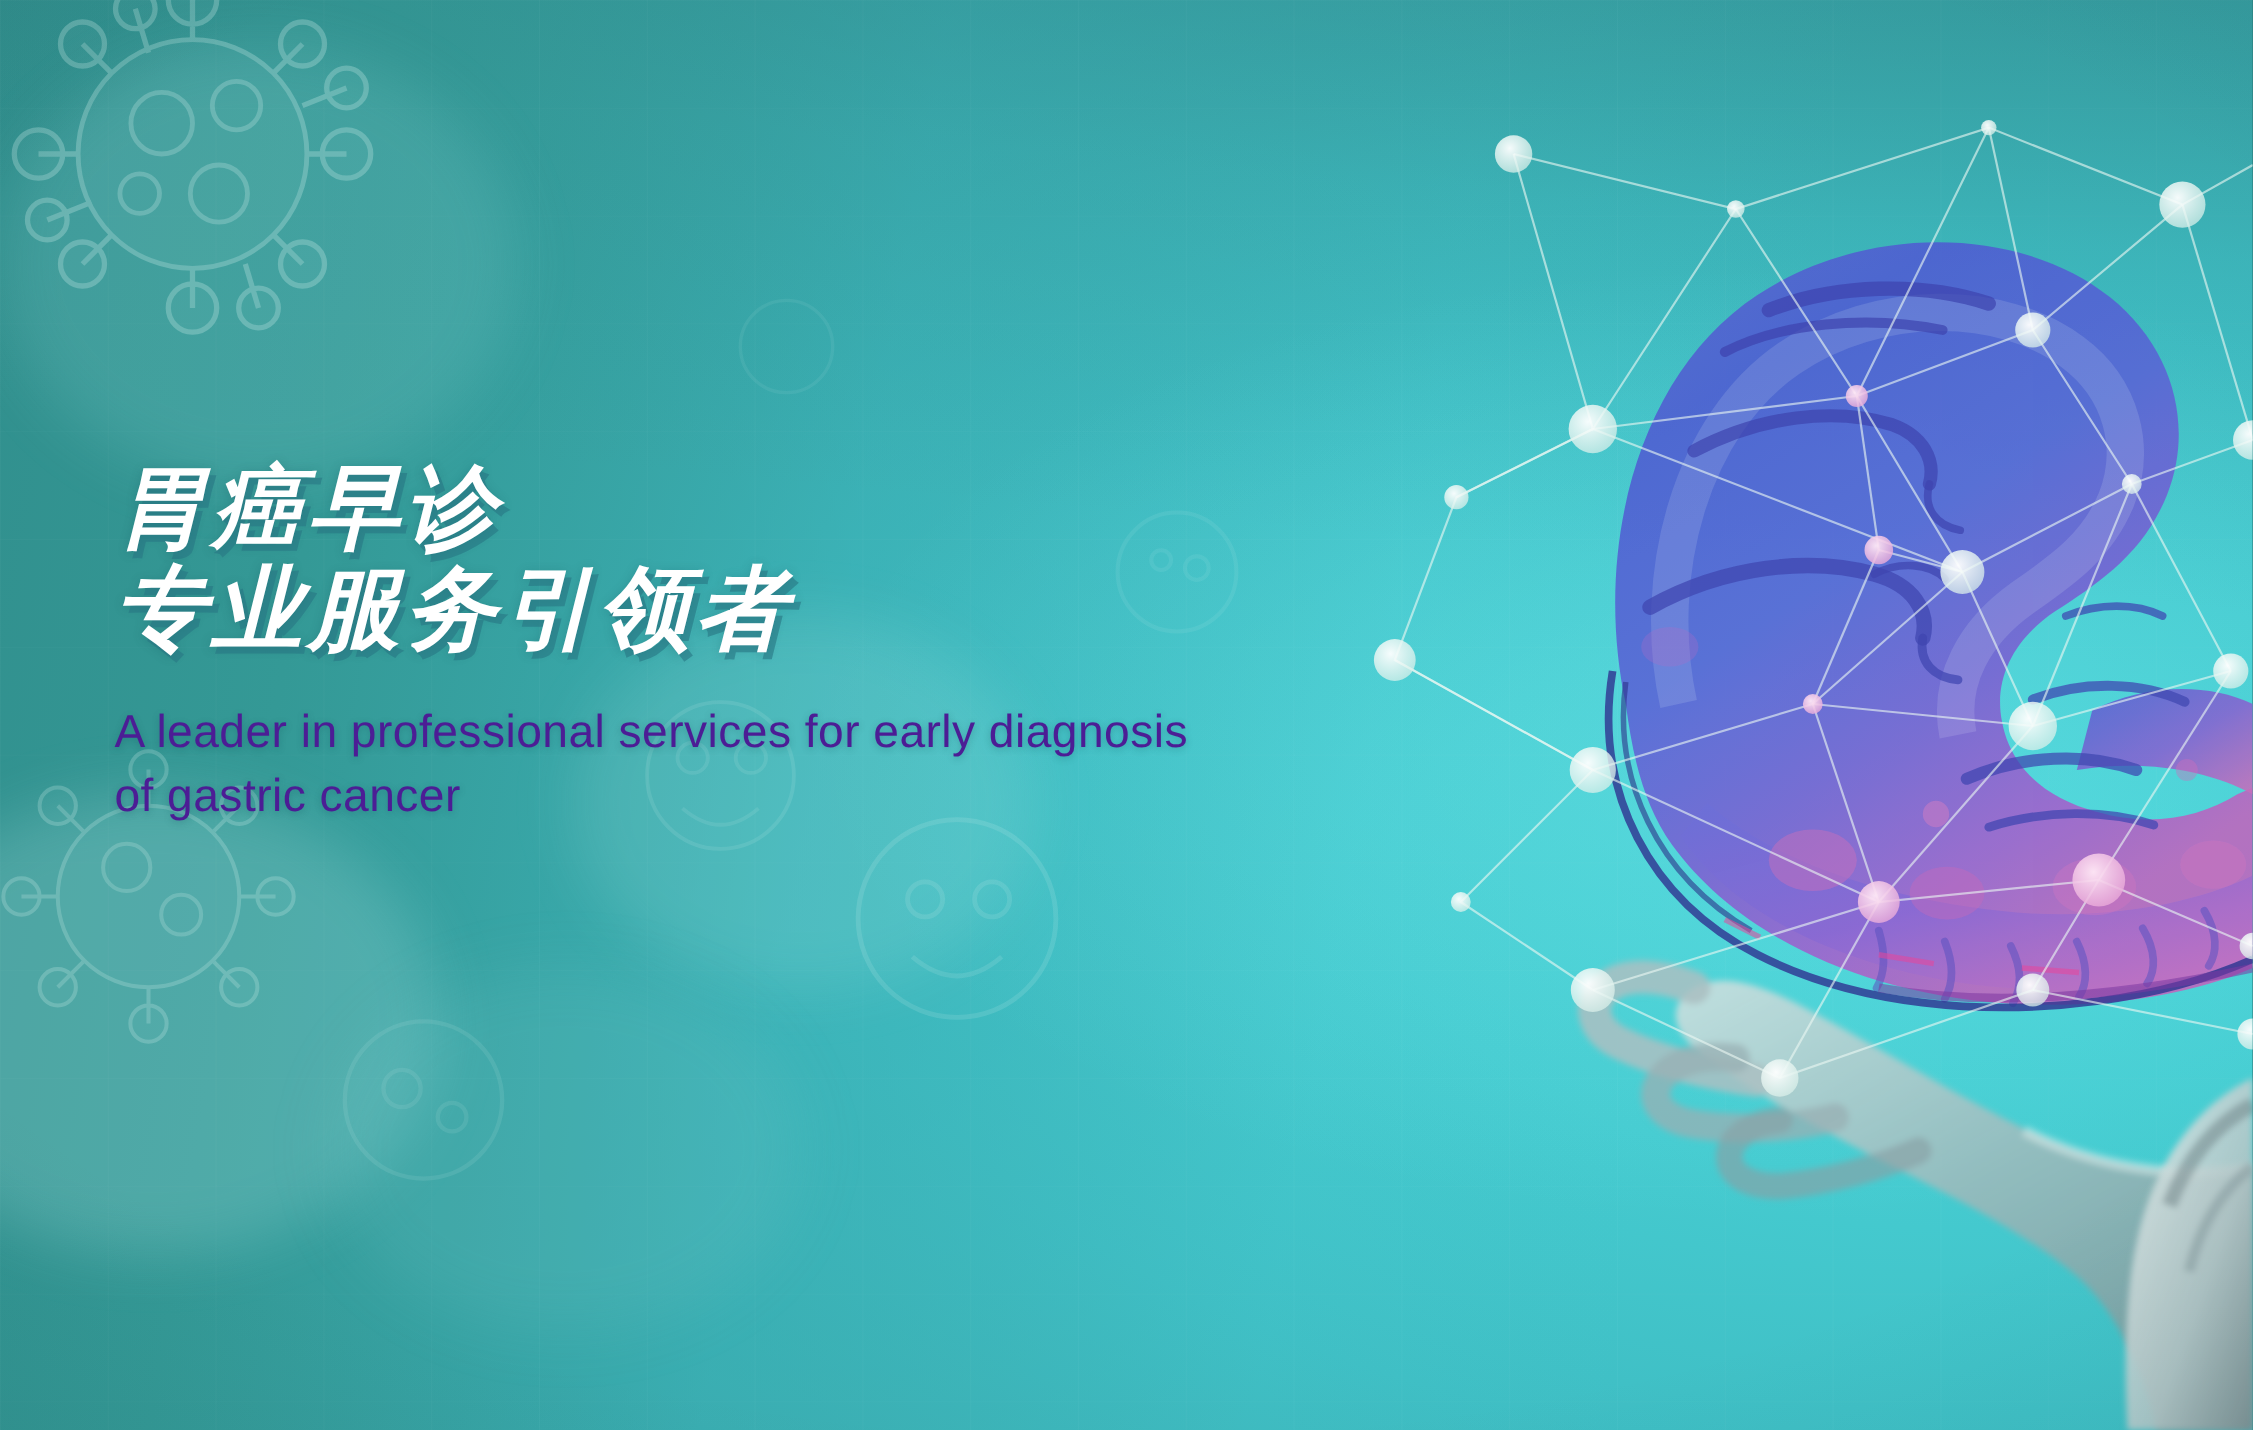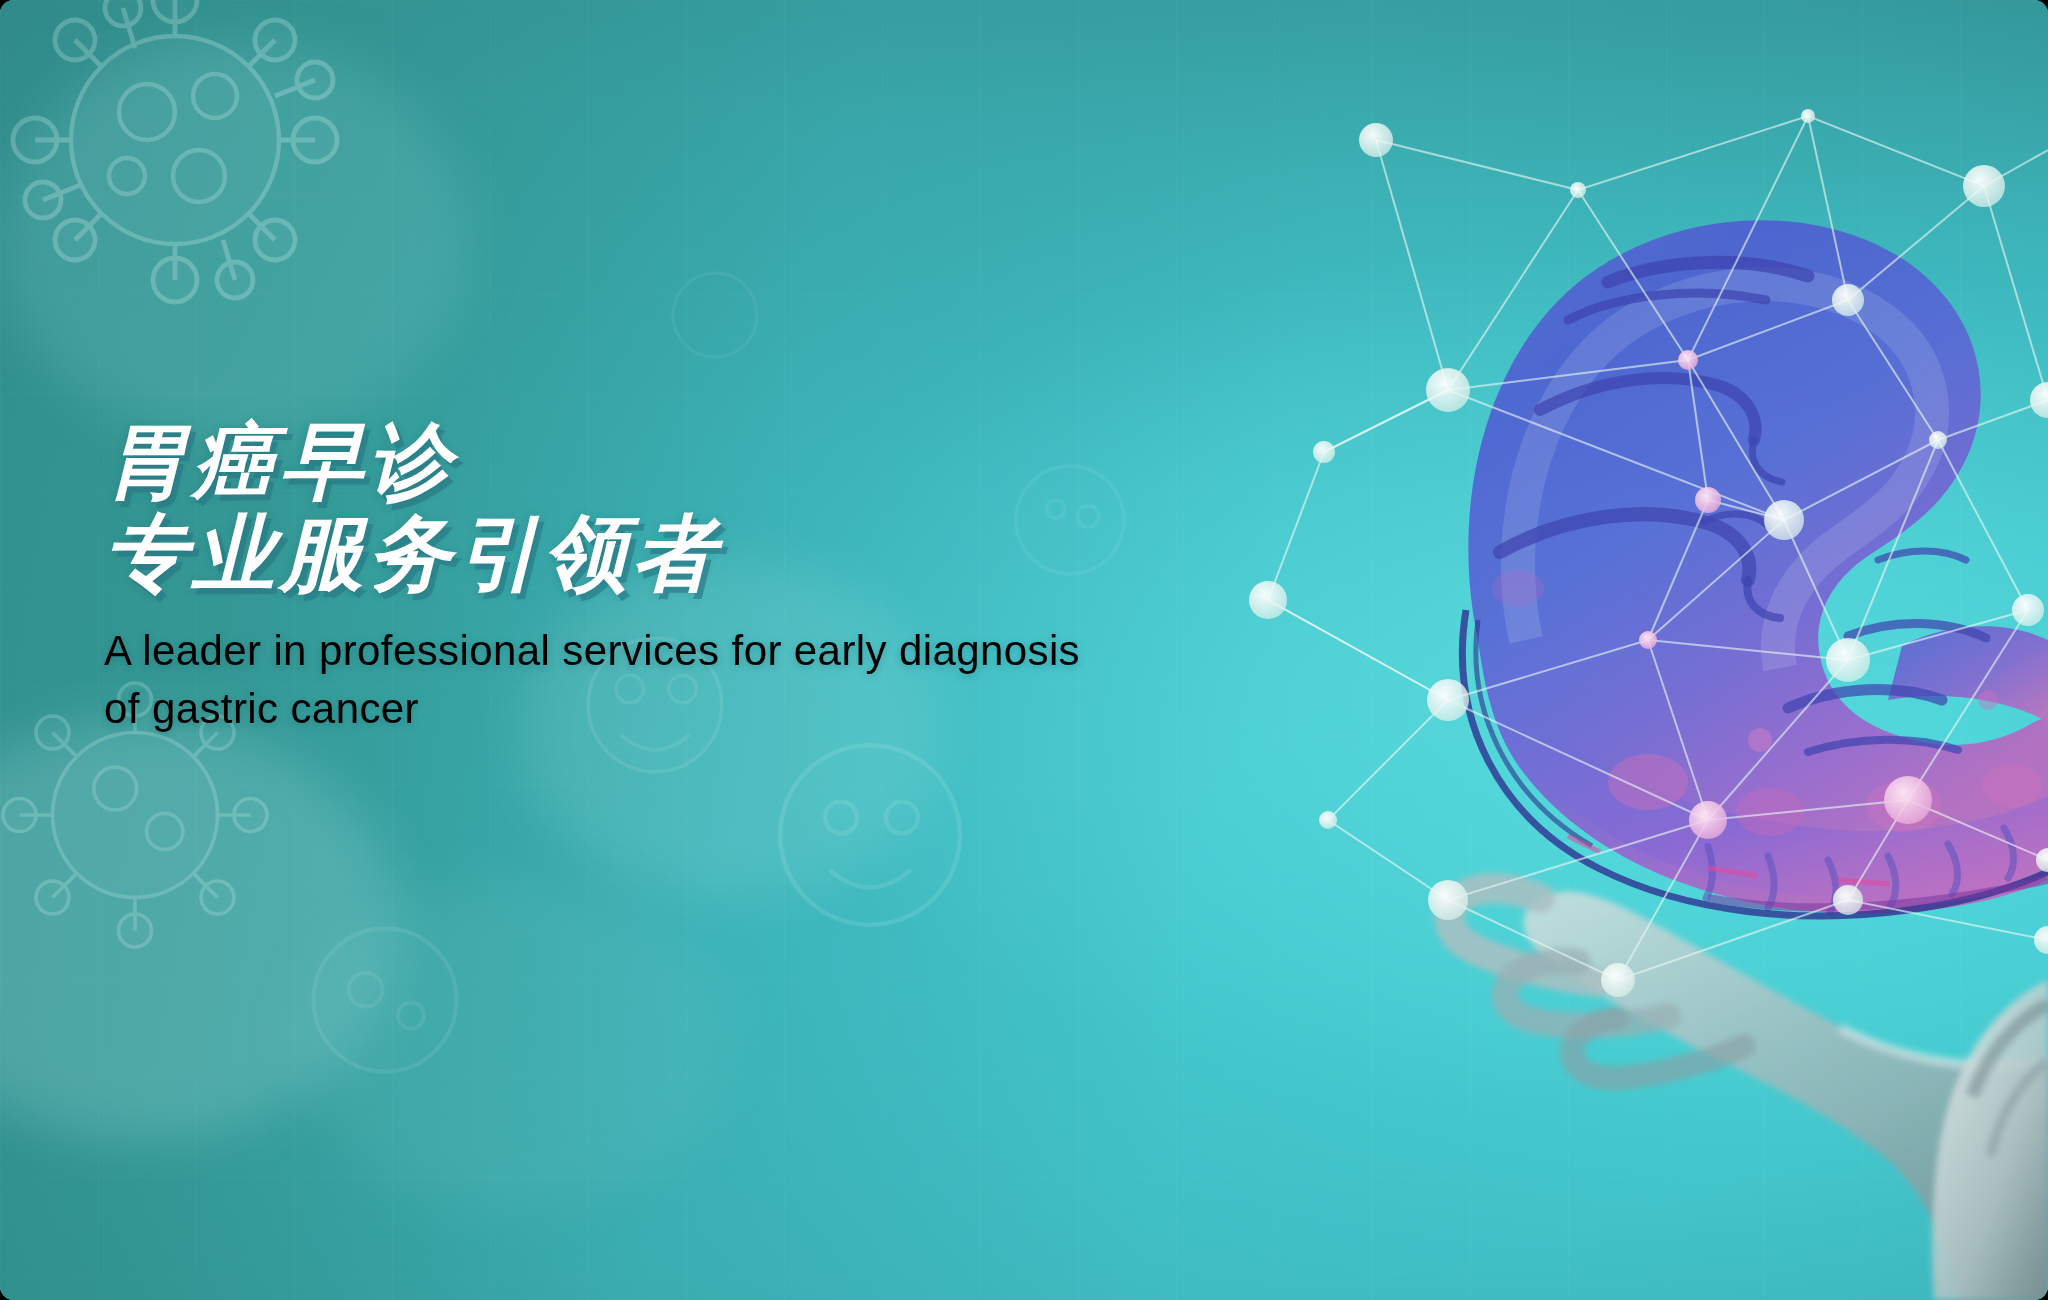--- a/index.html
+++ b/index.html
@@ -1,21 +1,20 @@
 <!DOCTYPE html>
 <html><head>
 <meta charset="utf-8">
 <style>
   html,body{margin:0;padding:0;background:#000;}
   *{box-sizing:border-box;}
   .stage{
     position:relative;width:2048px;height:1300px;overflow:hidden;
     font-family:"Liberation Sans","DejaVu Sans",sans-serif;
     background:#37a39e;
-    border-radius:14px;
   }
 
   
   .bg-base{position:absolute;inset:0;
     background:
       radial-gradient(120% 95% at 88% 62%, #49d4d8 0%, #45cbd0 22%, #3fbec4 42%, #3aadb1 62%, #379ea1 80%, #35918f 100%);
   }
   .bg-tint-left{position:absolute;inset:0;
     background:linear-gradient(100deg,#318f8d 0%, #349996 16%, rgba(58,173,177,0.55) 38%, rgba(72,206,210,0.10) 60%, rgba(72,210,214,0) 75%);
   }
@@ -50,21 +49,21 @@
   
   .copy{position:absolute;left:104px;top:418px;width:1030px;}
   .headline{
     color:#ffffff;font-weight:700;font-style:italic;
     font-size:83px;line-height:1.06;letter-spacing:5px;
     text-shadow:5px 6px 0 rgba(40,120,132,0.62), 0 2px 10px rgba(14,70,78,0.22);
     white-space:nowrap;
   }
   .headline .l2{display:block;margin-top:4px;}
   .subline{
-    margin-top:24px;color:#000000;font-size:42px;line-height:1.38;
+    margin-top:38px;color:#4c1d95;font-size:42px;line-height:1.38;
     font-weight:400;letter-spacing:.4px;max-width:1010px;
     text-shadow:0 2px 7px rgba(18,80,86,0.30);
   }
 
   
   .hero{position:absolute;right:0;top:0;width:900px;height:1300px;}
   .hero svg{position:absolute;inset:0;width:100%;height:100%;overflow:visible;}
   .edge{stroke:#eaf7f2;fill:none;}
 </style>
 </head>

